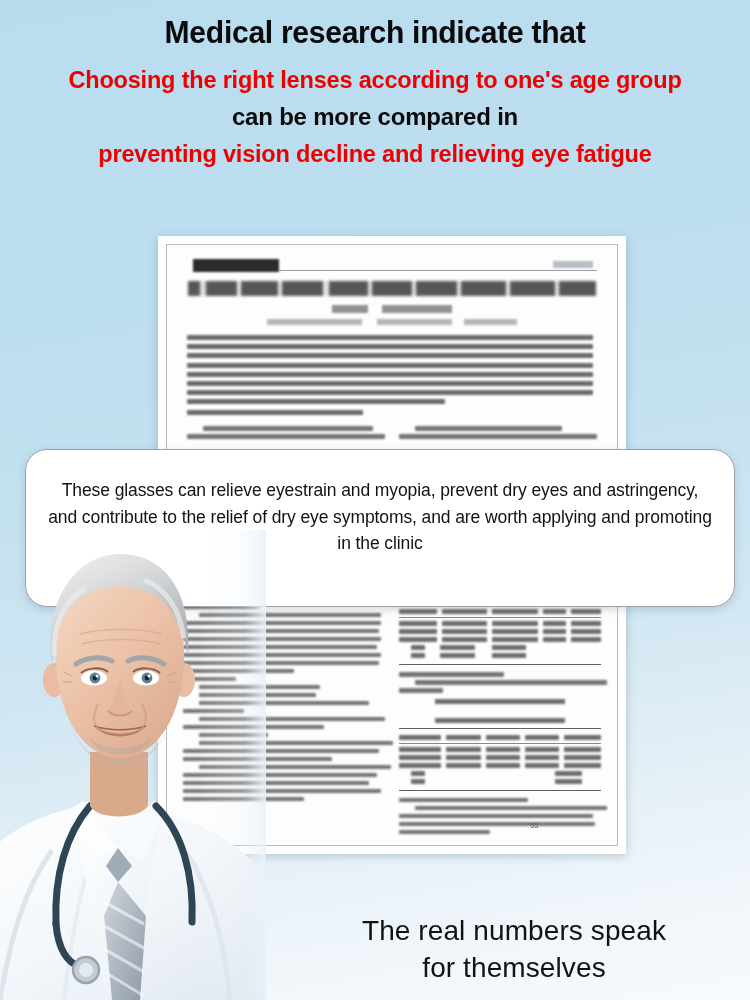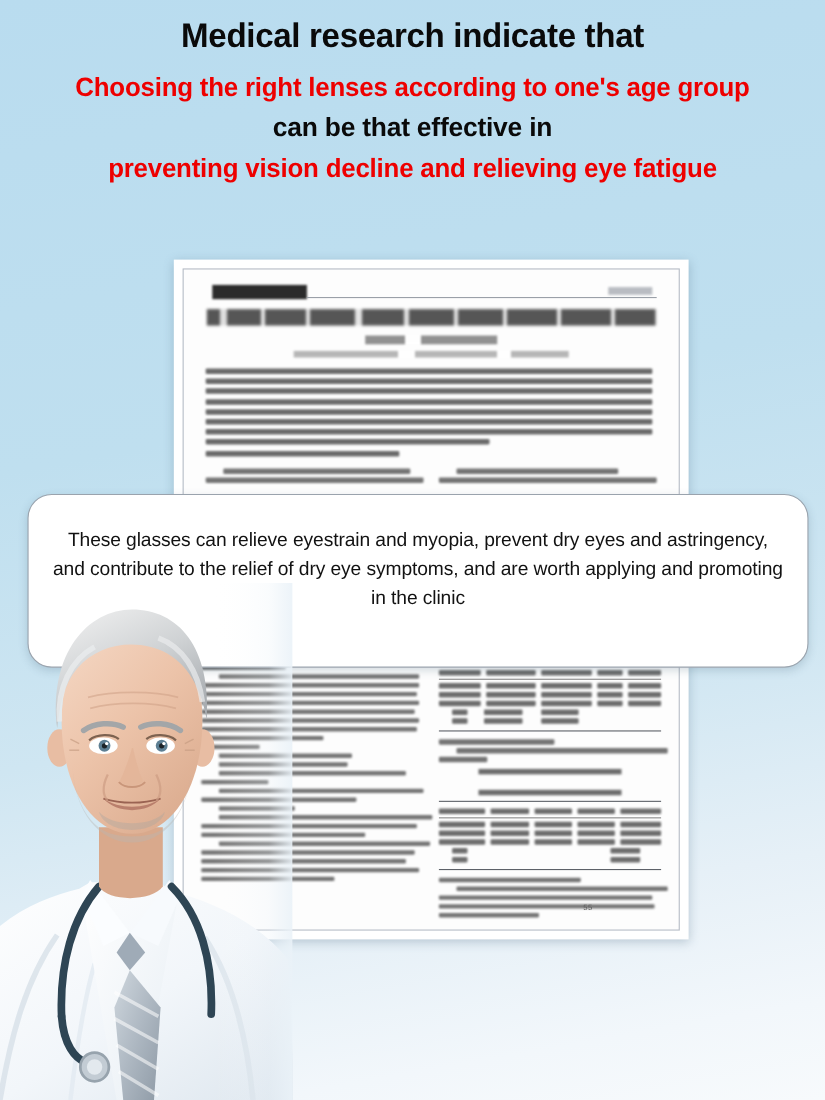--- a/index.html
+++ b/index.html
@@ -291,21 +291,21 @@
   }
 </style>
 </head>
 <body>
 
 <div id="poster">
 
   <div class="headings">
     <div class="h-line1">Medical research indicate that</div>
     <div class="h-red1">Choosing the right lenses according to one's age group</div>
-    <div class="h-black2">can be that effective in</div>
+    <div class="h-black2">can be more compared in</div>
     <div class="h-red2">preventing vision decline and relieving eye fatigue</div>
   </div>
 
   <div id="paper-shadow">
     <div id="paper-inner">
       <div class="doc-pad">
 
         <div class="doc-band">
           <div class="doc-band-tag"></div>
           <div class="doc-band-rule"></div>
@@ -594,14 +594,18 @@
       <path d="M148 174 C154 186 152 194 148 198" stroke="#cd9d83" stroke-width="2" fill="none" opacity="0.7"></path>
 
       <path d="M72 168 C74 208 96 236 126 236 C156 236 178 208 180 168
                C178 198 166 218 150 226 C138 232 114 232 102 226 C86 218 74 198 72 168 Z" fill="#b9b6b2" opacity="0.4"></path>
       <path d="M96 208 C108 222 144 222 156 208 C150 230 102 230 96 208 Z" fill="#a8a5a1" opacity="0.38"></path>
 
       <rect x="200" y="0" width="72" height="470" fill="url(#fade)"></rect>
     </g>
   </svg>
 
+  <div id="tagline">
+    <div>The real numbers speak</div>
+    <div>for themselves</div>
+  </div>
 
 </div>
 
 </body></html>

